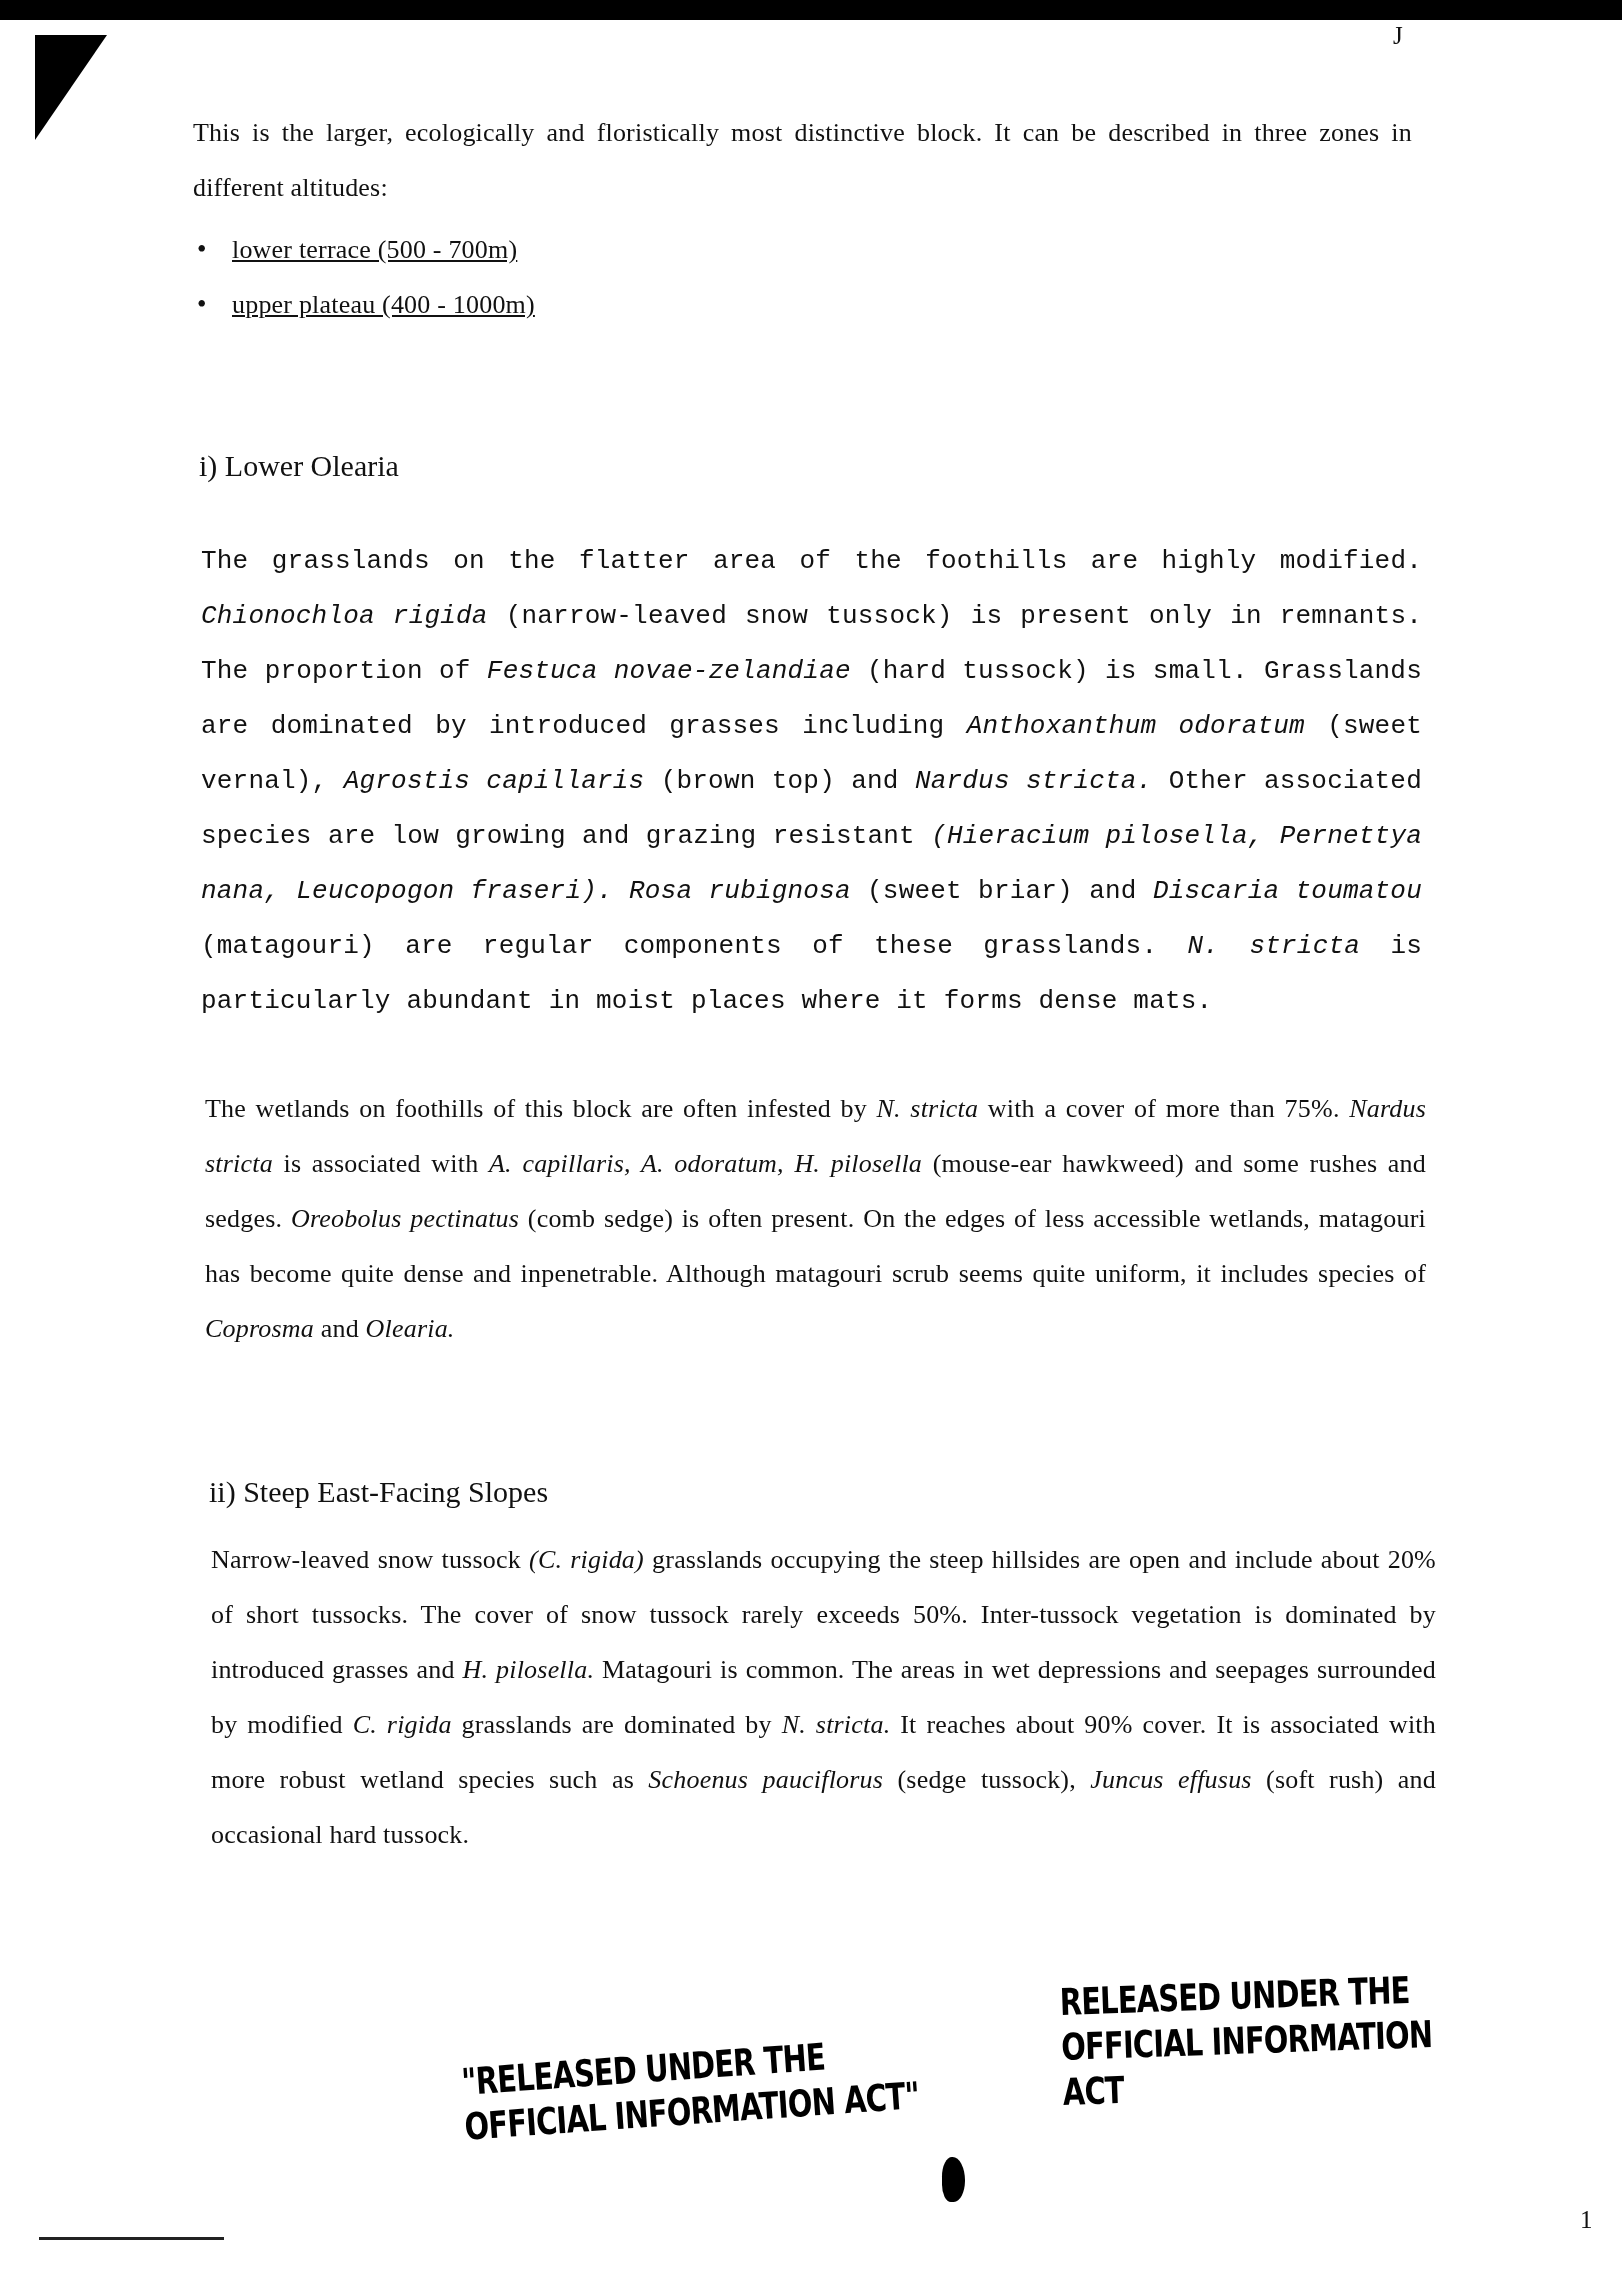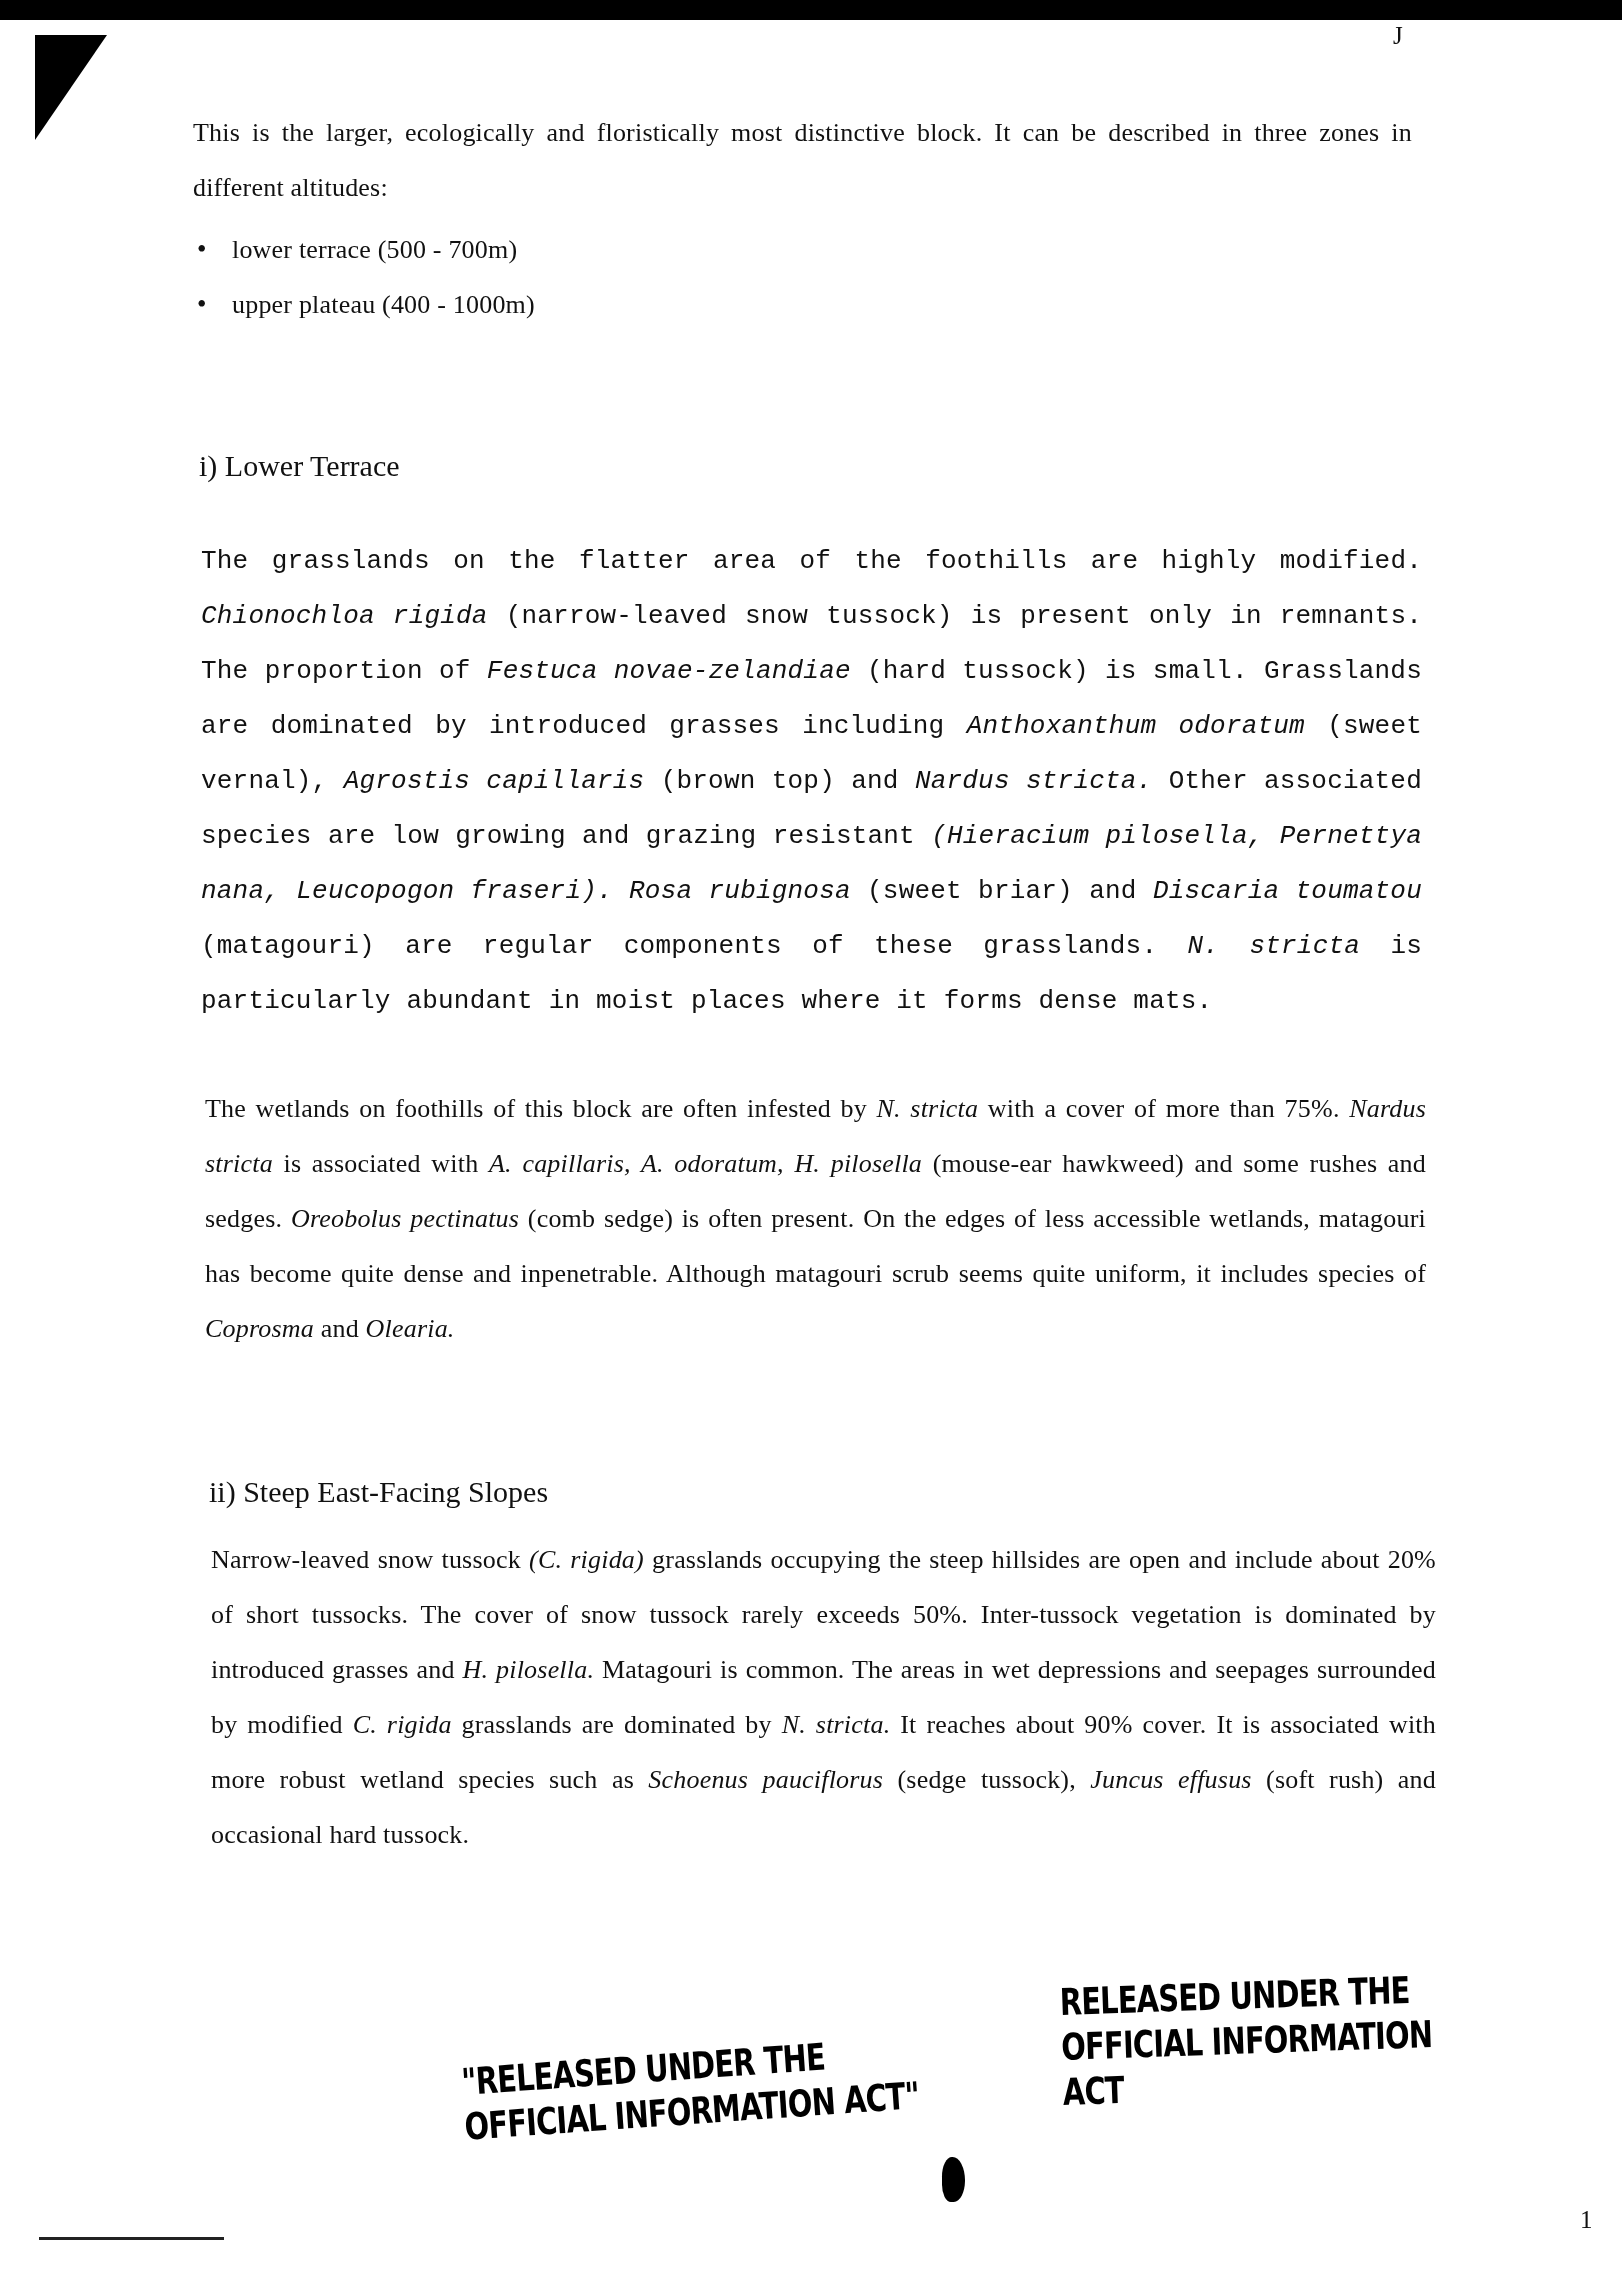--- a/index.html
+++ b/index.html
@@ -8,21 +8,21 @@
     background: #ffffff; color: #111;
     font-family: "Liberation Serif", "DejaVu Serif", serif;
   }
   .top-bar { position: absolute; left: 0; top: 0; width: 1623px; height: 19.5px; background: #000; }
   .corner { position: absolute; left: 35px; top: 35px; width: 0; height: 0;
     border-top: 105px solid #000; border-right: 72px solid transparent; }
   .page { position: absolute; left: 0; top: 0; width: 1623px; }
   .block { position: absolute; font-size: 26px; line-height: 55px; letter-spacing: 0.2px; }
   .just { text-align: justify; text-align-last: left; }
   .heading { position: absolute; font-size: 30px; }
-  ul.zones { list-style: none; margin: 0; padding: 0; }
+  ul.zones { list-style: none; margin: 0; padding: 0; text-decoration: underline; }
   ul.zones li { position: relative; padding-left: 37px; height: 55px; line-height: 55px; }
   ul.zones li::before { content: "•"; position: absolute; left: 2px; font-size: 27px; }
   i { font-style: italic; }
   .stamp { position: absolute; font-family: "DejaVu Sans", sans-serif; font-weight: bold;
     font-size: 37px; line-height: 45px; letter-spacing: -1px; color: #000; transform-origin: left top; }
   .stamp-left { left: 460px; top: 2060px; transform: rotate(-4deg) scaleX(0.78); }
   .stamp-right { left: 1059px; top: 1980px; transform: rotate(-2deg) scaleX(0.78); }
   .blot { position: absolute; left: 942px; top: 2157px; width: 23.4px; height: 45px; background: #000;
     border-radius: 45% 55% 50% 40%; }
   .page-mark { position: absolute; left: 1393px; top: 21.5px; font-size: 25px; }
@@ -42,21 +42,21 @@
     <span>This is the larger, ecologically and floristically most distinctive block. It can be described in three zones in different altitudes:</span>
   </div>
 
   <div class="block" style="left:195px; top:222px; width:878px;">
     <ul class="zones">
       <li>lower terrace (500 - 700m)</li>
       <li>upper plateau (400 - 1000m)</li>
     </ul>
   </div>
 
-  <div class="heading" style="left:199px; top:449px;">i) Lower Terrace</div>
+  <div class="heading" style="left:199px; top:449px;">i) Lower Olearia</div>
 
   <div class="block just" style="left:201px; top:534px; width:1221px;font-family:Liberation Mono, monospace;">
     <span>The grasslands on the flatter area of the foothills are highly modified. </span><i>Chionochloa rigida</i><span> (narrow-leaved snow tussock) is present only in remnants. The proportion of </span><i>Festuca novae-zelandiae</i><span> (hard tussock) is small. Grasslands are dominated by introduced grasses including </span><i>Anthoxanthum odoratum</i><span> (sweet vernal), </span><i>Agrostis capillaris</i><span> (brown top) and </span><i>Nardus stricta.</i><span> Other associated species are low growing and grazing resistant </span><i>(Hieracium pilosella, Pernettya nana, Leucopogon fraseri).</i><span> </span><i>Rosa rubignosa</i><span> (sweet briar) and </span><i>Discaria toumatou</i><span> (matagouri) are regular components of these grasslands. </span><i>N. stricta</i><span> is particularly abundant in moist places where it forms dense mats.</span>
   </div>
 
   <div class="block just" style="left:205px; top:1081px; width:1221px;">
     <span>The wetlands on foothills of this block are often infested by </span><i>N. stricta</i><span> with a cover of more than 75%. </span><i>Nardus stricta</i><span> is associated with </span><i>A. capillaris, A. odoratum, H. pilosella</i><span> (mouse-ear hawkweed) and some rushes and sedges. </span><i>Oreobolus pectinatus</i><span> (comb sedge) is often present. On the edges of less accessible wetlands, matagouri has become quite dense and inpenetrable. Although matagouri scrub seems quite uniform, it includes species of </span><i>Coprosma</i><span> and </span><i>Olearia.</i>
   </div>
 
   <div class="heading" style="left:209px; top:1475px;">ii) Steep East-Facing Slopes</div>

